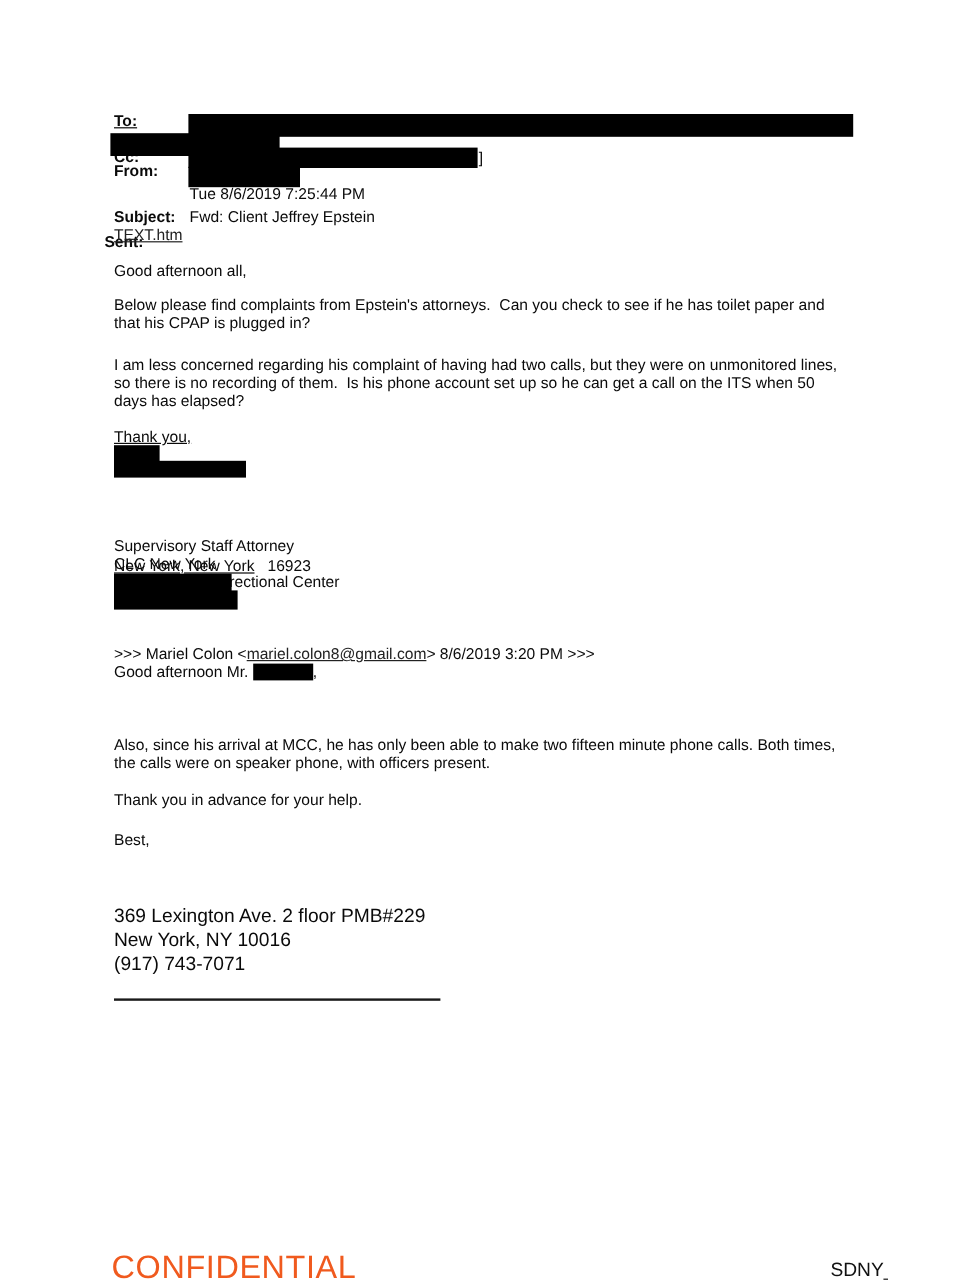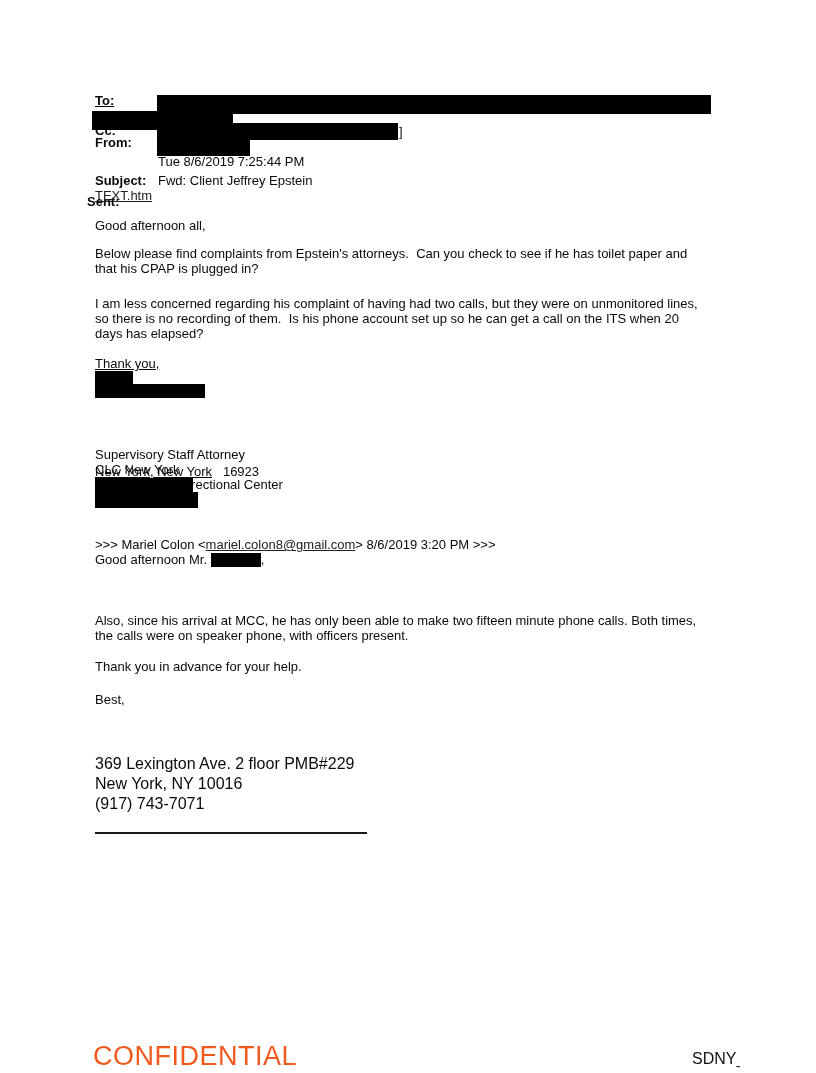--- a/index.html
+++ b/index.html
@@ -43,21 +43,21 @@
   <div class="red" style="left:157px; top:95px;  width:554px; height:19px;"></div>
   <div class="red" style="left:92px;  top:111px; width:141px; height:19px;"></div>
   <div class="red" style="left:157px; top:123px; width:241px; height:17px;"></div>
   <div class="abs t" style="left:399px; top:124px;">]</div>
   <div class="red" style="left:157px; top:139px; width:93px;  height:17px;"></div>
 
   <div class="abs t" style="left:95px; top:218px;">Good afternoon all,</div>
   <div class="abs t pre" style="left:95px; top:246px;">Below please find complaints from Epstein's attorneys.  Can you check to see if he has toilet paper and
 that his CPAP is plugged in?</div>
   <div class="abs t pre" style="left:95px; top:296px;">I am less concerned regarding his complaint of having had two calls, but they were on unmonitored lines,
-so there is no recording of them.  Is his phone account set up so he can get a call on the ITS when 20
+so there is no recording of them.  Is his phone account set up so he can get a call on the ITS when 50
 days has elapsed?</div>
   <div class="abs t u" style="left:95px; top:356px;">Thank you,</div>
 
   <div class="red" style="left:95px; top:371px; width:38px;  height:14px;"></div>
   <div class="red" style="left:95px; top:384px; width:110px; height:14px;"></div>
 
   <div class="abs t pre" style="left:95px; top:428px;margin-top:19px;">Supervisory Staff Attorney
 CLC New York
 Metropolitan Correctional Center
 150 Park Row</div>

